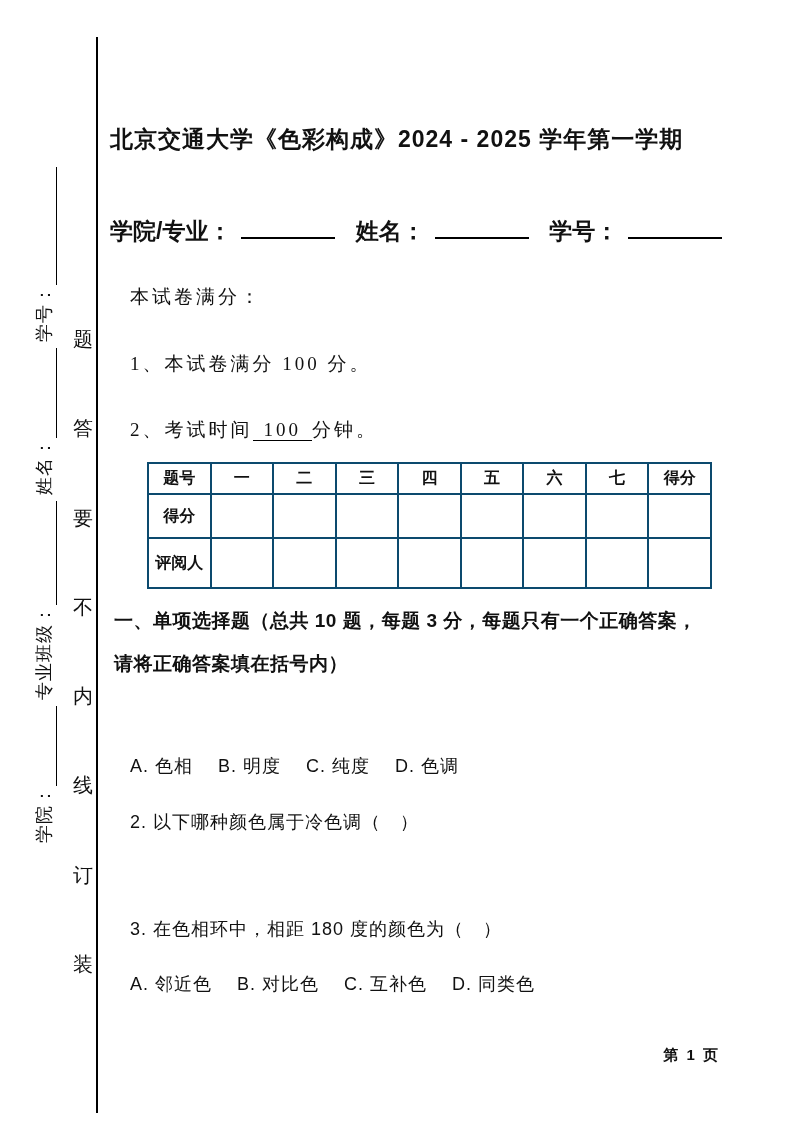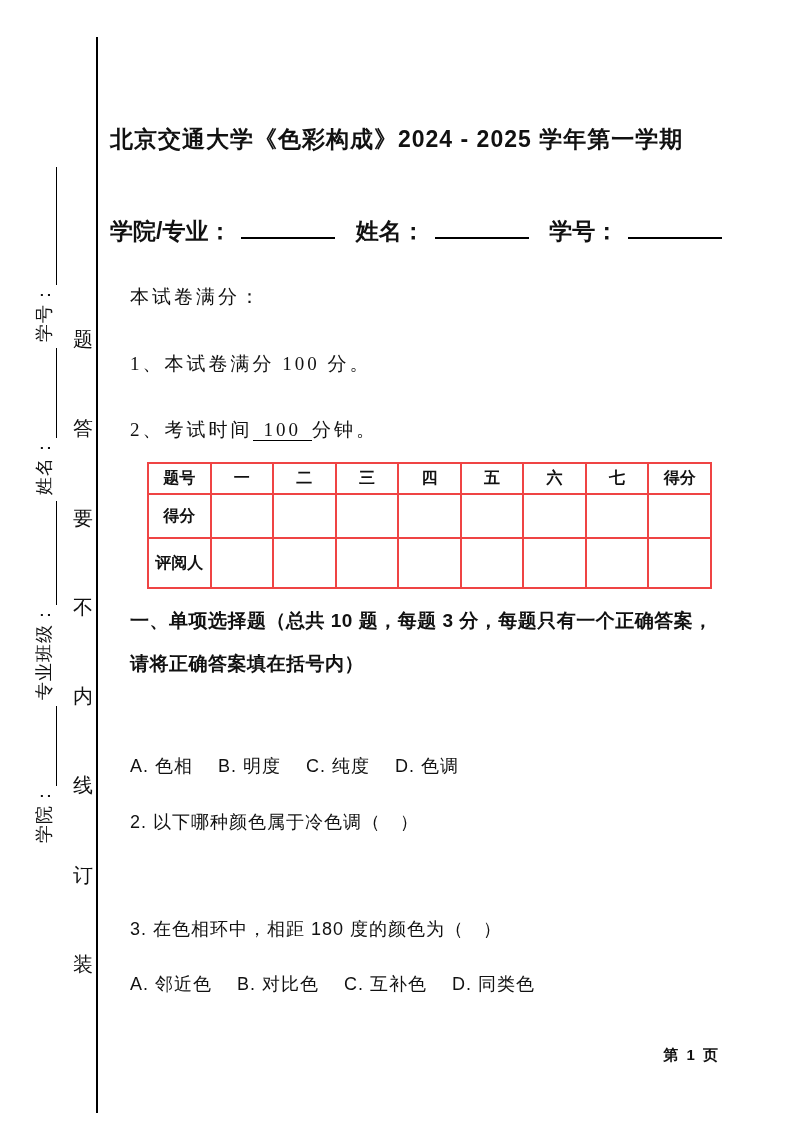--- a/index.html
+++ b/index.html
@@ -37,27 +37,27 @@
   
   .serif-line{position:absolute;left:130px;font-family:"Liberation Serif", serif;
     font-size:19px;letter-spacing:3px;white-space:nowrap;}
   .notice-head{top:284px;}
   .note-1{top:351px;}
   .note-2{top:417px;}
   .note-underline{border-bottom:1.5px solid #000;padding:0 11px;}
   
   .score-table{position:absolute;left:147px;top:462px;width:565px;
     border-collapse:collapse;table-layout:fixed;}
-  .score-table td{border:2px solid #ef4444;text-align:center;vertical-align:middle;
+  .score-table td{border:2px solid #0c4a6e;text-align:center;vertical-align:middle;
     font-weight:bold;font-size:16px;padding:0;}
   .row-head td{height:29px;}
   .row-score td{height:42px;}
   .row-grader td{height:48px;}
   
-  .section-heading{position:absolute;left:130px;top:599px;width:590px;
+  .section-heading{position:absolute;left:114px;top:599px;width:590px;
     font-weight:bold;font-size:19px;line-height:43px;letter-spacing:0.5px;}
   .question{position:absolute;left:130px;font-size:18px;letter-spacing:1px;white-space:nowrap;}
   .q1{top:697px;}
   .o1{top:754px;}
   .q2{top:810px;}
   .o2{top:864px;}
   .q3{top:917px;}
   .o3{top:972px;}
   
   .page-footer{position:absolute;left:110px;top:1046px;width:610px;text-align:right;

